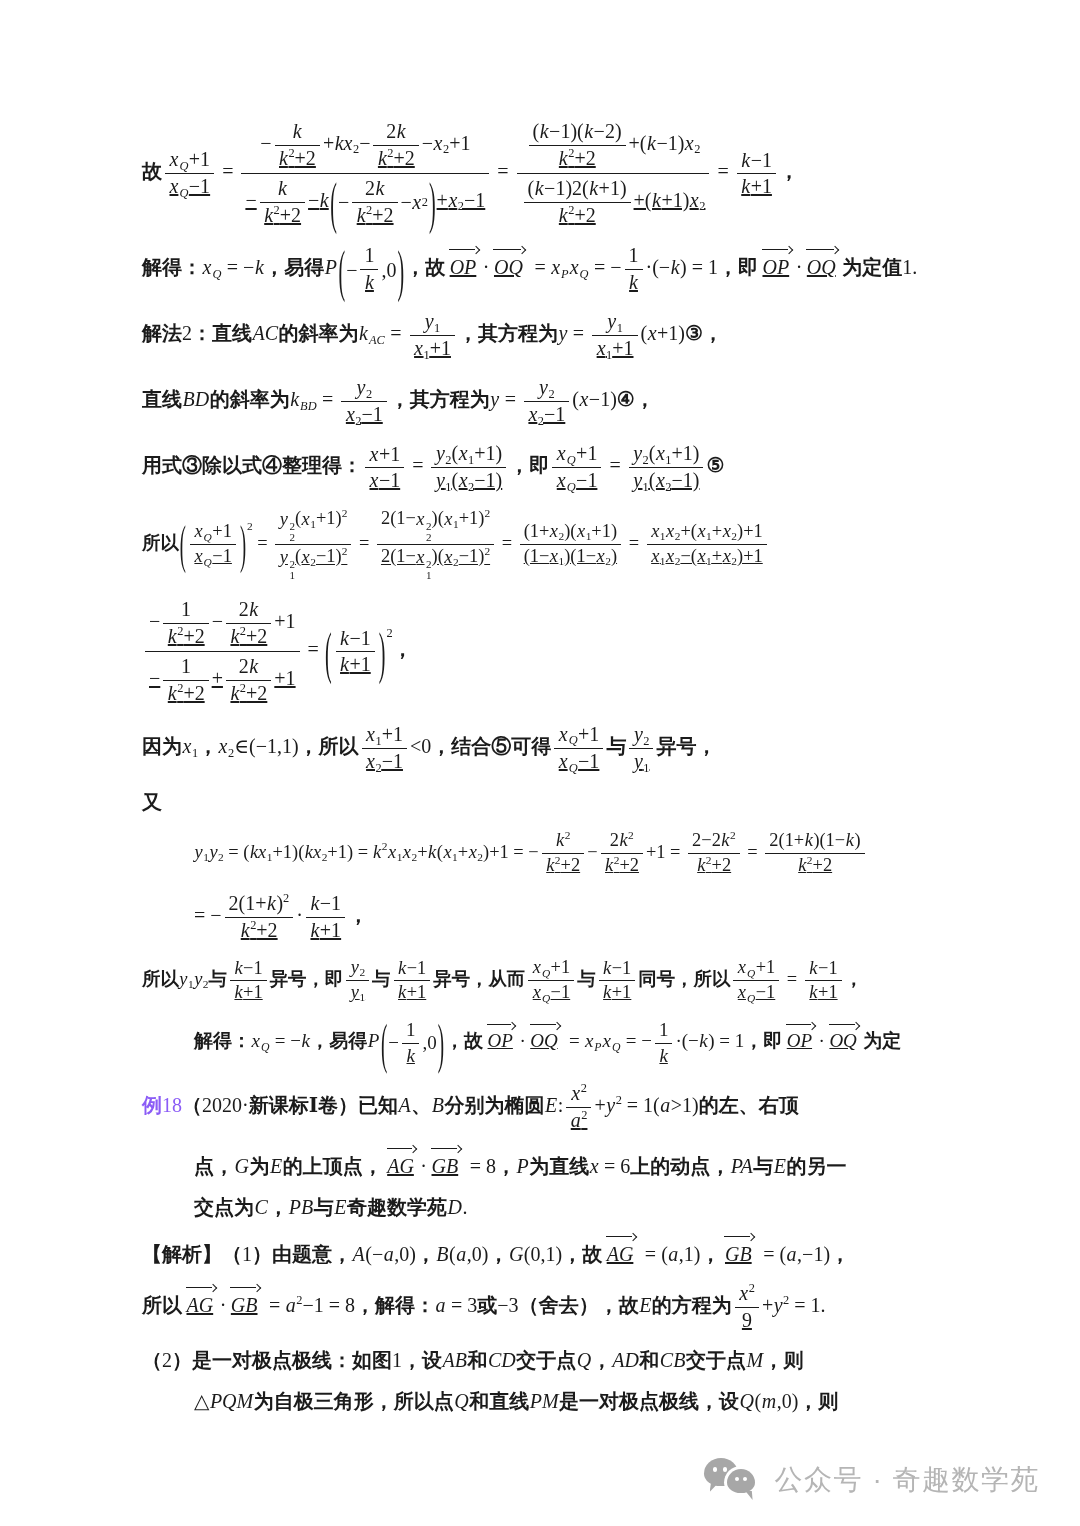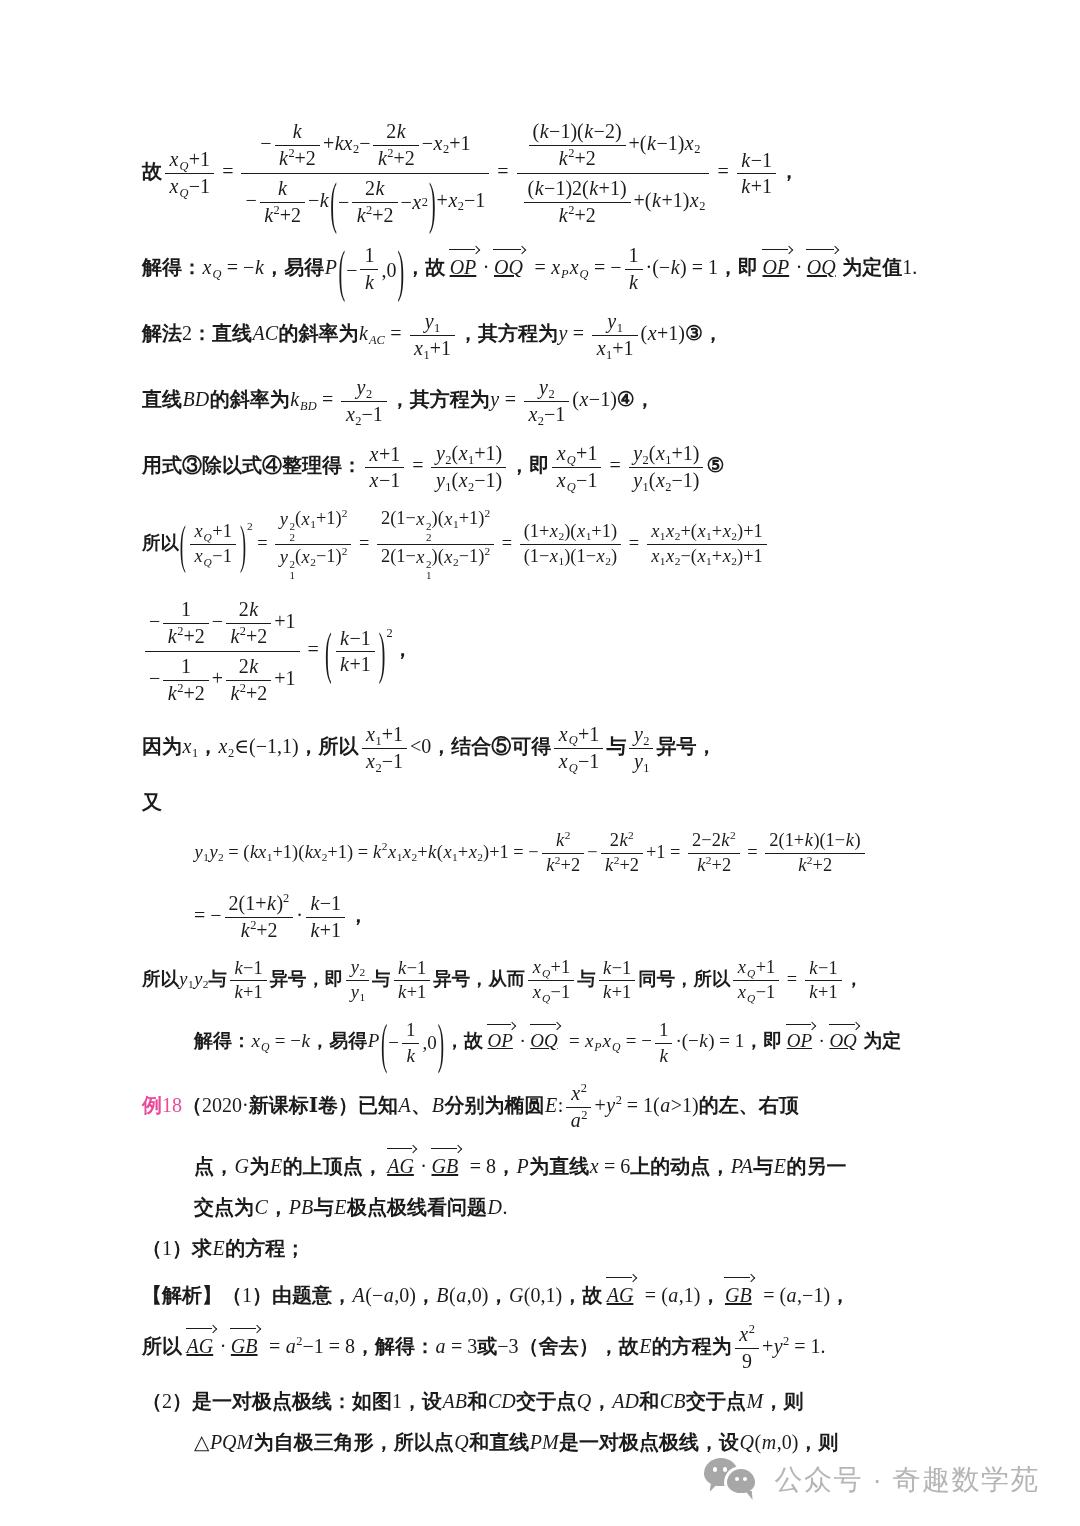--- a/index.html
+++ b/index.html
@@ -13,28 +13,28 @@
     color:#1b1b1b;font-size:20px;
   }
   .line{
     line-height:1.5;margin:0 0 11px 0;white-space:nowrap;
   }
   .line.ind1{padding-left:52px;}
   .line.t92{font-size:0.92em;}
   .line.t95{font-size:0.95em;}
   .cjk{font-weight:700;font-style:normal;}
   i.v{font-style:italic;font-weight:400;padding:0 0.5px;}
-  .red{color:#ec4899;}
+  .red{color:#8b5cf6;}
   
   .frac{
     display:inline-block;vertical-align:middle;text-align:center;
     line-height:1.18;margin:2px 3px;
   }
   .frac > .num{display:block;padding:0 4px 1px 4px;border-bottom:1.4px solid currentColor;}
-  .frac > .den{display:block;padding:1px 4px 0 4px;}
+  .frac > .den{display:block;padding:1px 4px 0 4px;text-decoration:underline;}
   
   .ss{font-size:0.62em;line-height:1;}
   sub.ss{vertical-align:-0.3em;}
   sup.ss{vertical-align:0.65em;}
   sup.ss.hi{vertical-align:1.6em;}
   
   .bs{
     display:inline-flex;flex-direction:column;align-items:flex-start;
     vertical-align:-0.45em;font-size:0.6em;line-height:1.02;margin-left:1px;
   }
@@ -134,22 +134,21 @@
     <div class="line ind1 t95"><span class="cjk">解得：</span><i class="v">x</i><sub class="ss"><i class="v">Q</i></sub> = −<i class="v">k</i><span class="cjk">，易得</span><i class="v">P</i><span class="sp">
         <span class="br" style="transform: scaleY(2.83605);">(</span>
         <span class="cnt">−<span class="frac">
             <span class="num">1</span>
             <span class="den"><i class="v">k</i></span>
           </span>,0</span>
         <span class="br" style="transform: scaleY(2.83605);">)</span>
       </span><span class="cjk">，故</span><span class="vec"><i class="v">OP</i></span>·<span class="vec"><i class="v">OQ</i></span> = <i class="v">x</i><sub class="ss"><i class="v">P</i></sub><i class="v">x</i><sub class="ss"><i class="v">Q</i></sub> = −<span class="frac"><span class="num">1</span><span class="den"><i class="v">k</i></span></span>·(−<i class="v">k</i>) = 1<span class="cjk">，即</span><span class="vec"><i class="v">OP</i></span>·<span class="vec"><i class="v">OQ</i></span><span class="cjk">为定</span></div>
     <div class="line"><span class="red"><span class="cjk">例</span>18</span><span class="cjk">（</span>2020·<span class="cjk">新课标Ⅰ卷）已知</span><i class="v">A</i><span class="cjk">、</span><i class="v">B</i><span class="cjk">分别为椭圆</span><i class="v">E</i>:<span class="frac"><span class="num"><i class="v">x</i><sup class="ss">2</sup></span><span class="den"><i class="v">a</i><sup class="ss">2</sup></span></span>+<i class="v">y</i><sup class="ss">2</sup> = 1(<i class="v">a</i>&gt;1)<span class="cjk">的左、右顶</span></div>
     <div class="line ind1"><span class="cjk">点，</span><i class="v">G</i><span class="cjk">为</span><i class="v">E</i><span class="cjk">的上顶点，</span><span class="vec"><i class="v">AG</i></span>·<span class="vec"><i class="v">GB</i></span> = 8<span class="cjk">，</span><i class="v">P</i><span class="cjk">为直线</span><i class="v">x</i> = 6<span class="cjk">上的动点，</span><i class="v">PA</i><span class="cjk">与</span><i class="v">E</i><span class="cjk">的另一</span></div>
-    <div class="line ind1"><span class="cjk">交点为</span><i class="v">C</i><span class="cjk">，</span><i class="v">PB</i><span class="cjk">与</span><i class="v">E</i><span class="cjk">极点极线看问题</span><i class="v">D</i>.</div>
-    <div class="line"><span class="cjk">（</span>1<span class="cjk">）求</span><i class="v">E</i><span class="cjk">的方程；</span></div>
+    <div class="line ind1"><span class="cjk">交点为</span><i class="v">C</i><span class="cjk">，</span><i class="v">PB</i><span class="cjk">与</span><i class="v">E</i><span class="cjk">奇趣数学苑</span><i class="v">D</i>.</div>
     <div class="line"><span class="cjk">【解析】（</span>1<span class="cjk">）由题意，</span><i class="v">A</i>(−<i class="v">a</i>,0)<span class="cjk">，</span><i class="v">B</i>(<i class="v">a</i>,0)<span class="cjk">，</span><i class="v">G</i>(0,1)<span class="cjk">，故</span><span class="vec"><i class="v">AG</i></span> = (<i class="v">a</i>,1)<span class="cjk">，</span><span class="vec"><i class="v">GB</i></span> = (<i class="v">a</i>,−1)<span class="cjk">，</span></div>
     <div class="line"><span class="cjk">所以</span><span class="vec"><i class="v">AG</i></span>·<span class="vec"><i class="v">GB</i></span> = <i class="v">a</i><sup class="ss">2</sup>−1 = 8<span class="cjk">，解得：</span><i class="v">a</i> = 3<span class="cjk">或</span>−3<span class="cjk">（舍去），故</span><i class="v">E</i><span class="cjk">的方程为</span><span class="frac"><span class="num"><i class="v">x</i><sup class="ss">2</sup></span><span class="den">9</span></span>+<i class="v">y</i><sup class="ss">2</sup> = 1.</div>
     <div class="line"><span class="cjk">（</span>2<span class="cjk">）是一对极点极线：如图</span>1<span class="cjk">，设</span><i class="v">AB</i><span class="cjk">和</span><i class="v">CD</i><span class="cjk">交于点</span><i class="v">Q</i><span class="cjk">，</span><i class="v">AD</i><span class="cjk">和</span><i class="v">CB</i><span class="cjk">交于点</span><i class="v">M</i><span class="cjk">，则</span></div>
     <div class="line ind1"><span class="cjk">△</span><i class="v">PQM</i><span class="cjk">为自极三角形，所以点</span><i class="v">Q</i><span class="cjk">和直线</span><i class="v">PM</i><span class="cjk">是一对极点极线，设</span><i class="v">Q</i>(<i class="v">m</i>,0)<span class="cjk">，则</span></div>
   </main>
 
 <footer class="wm">
   <span class="wx">
     <span class="b1"></span>
     <span class="t1"></span>

